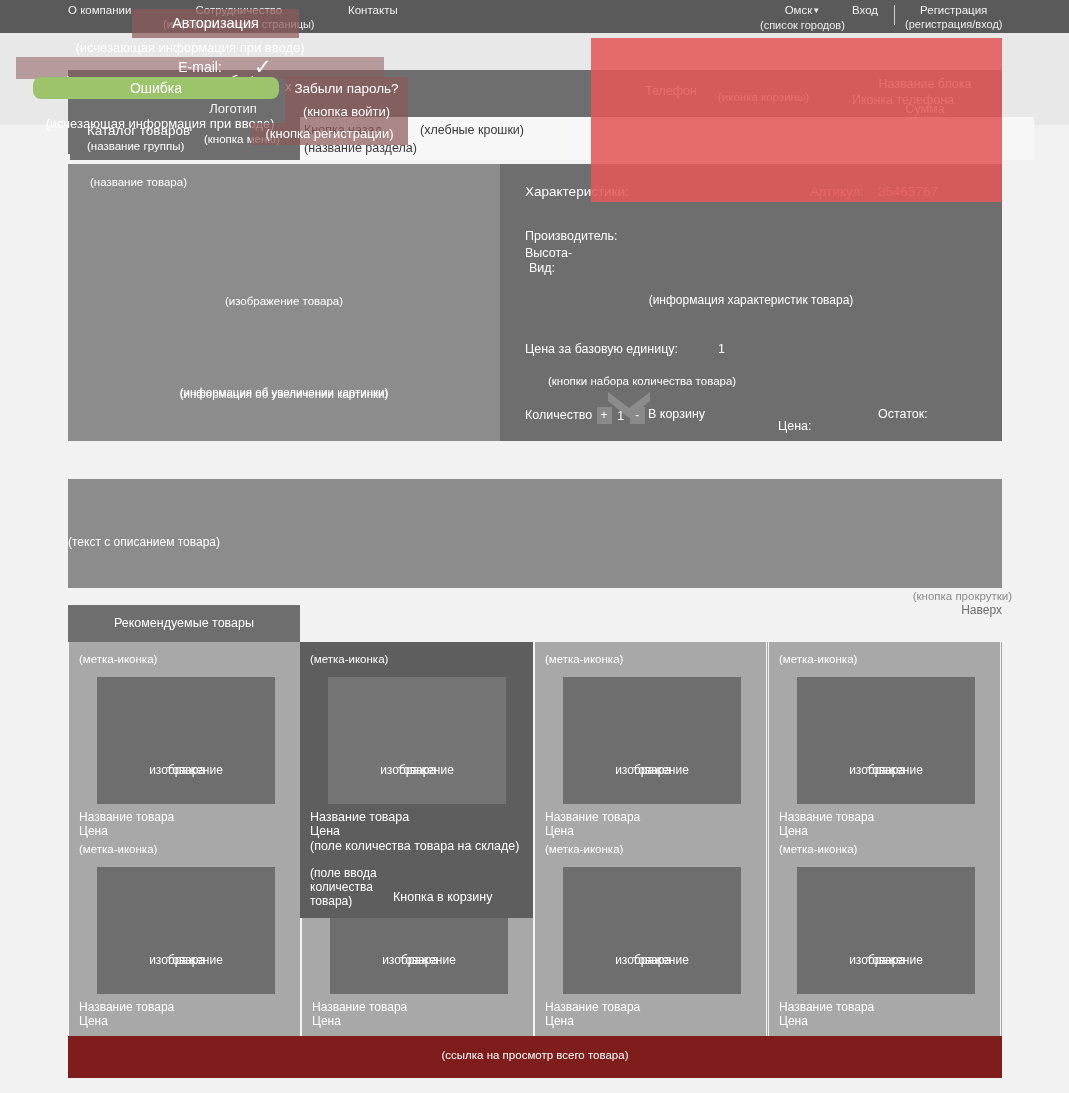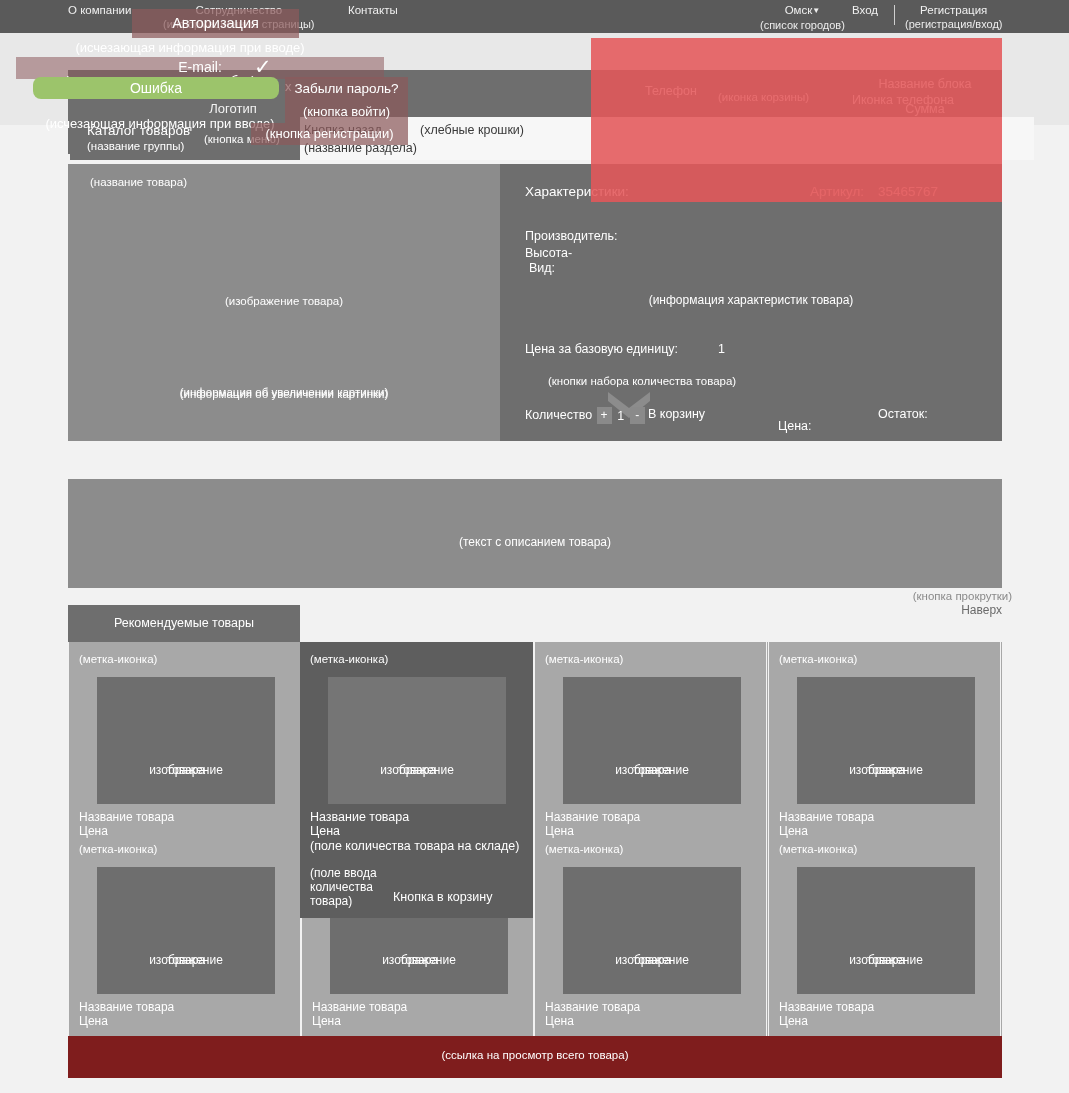--- a/index.html
+++ b/index.html
@@ -114,21 +114,21 @@
   .pr-stock{position:absolute;left:378px;top:243px;font-size:12.5px;}
 
   
   .desc-tab{
     position:absolute;left:68px;top:444px;width:137px;height:35px;background:#6e6e6e;
   }
   .desc-tab .lbl{position:absolute;left:15px;top:10px;font-size:12.5px;}
   .desc-body{
     position:absolute;left:68px;top:479px;width:934px;height:109px;background:#8c8c8c;
   }
-  .desc-body .lbl{position:absolute;left:0;right:0;top:56px;text-align:center;font-size:12px;}
+  .desc-body .lbl{position:absolute;left:0;right:0;top:56px;text-align:left;font-size:12px;}
   .scroll-hint{position:absolute;left:812px;top:590px;width:200px;text-align:right;font-size:11.5px;color:#8a8a8a;}
   .scroll-top{position:absolute;left:812px;top:603px;width:190px;text-align:right;font-size:12px;color:#6b6b6b;}
 
   
   .rec-tab{
     position:absolute;left:68px;top:605px;width:232px;height:37px;background:#6e6e6e;
   }
   .rec-tab .lbl{position:absolute;left:0;right:0;top:11px;text-align:center;font-size:12.5px;}
   .rec-grid{
     position:absolute;left:68px;top:642px;width:934px;height:394px;background:#a8a8a8;

